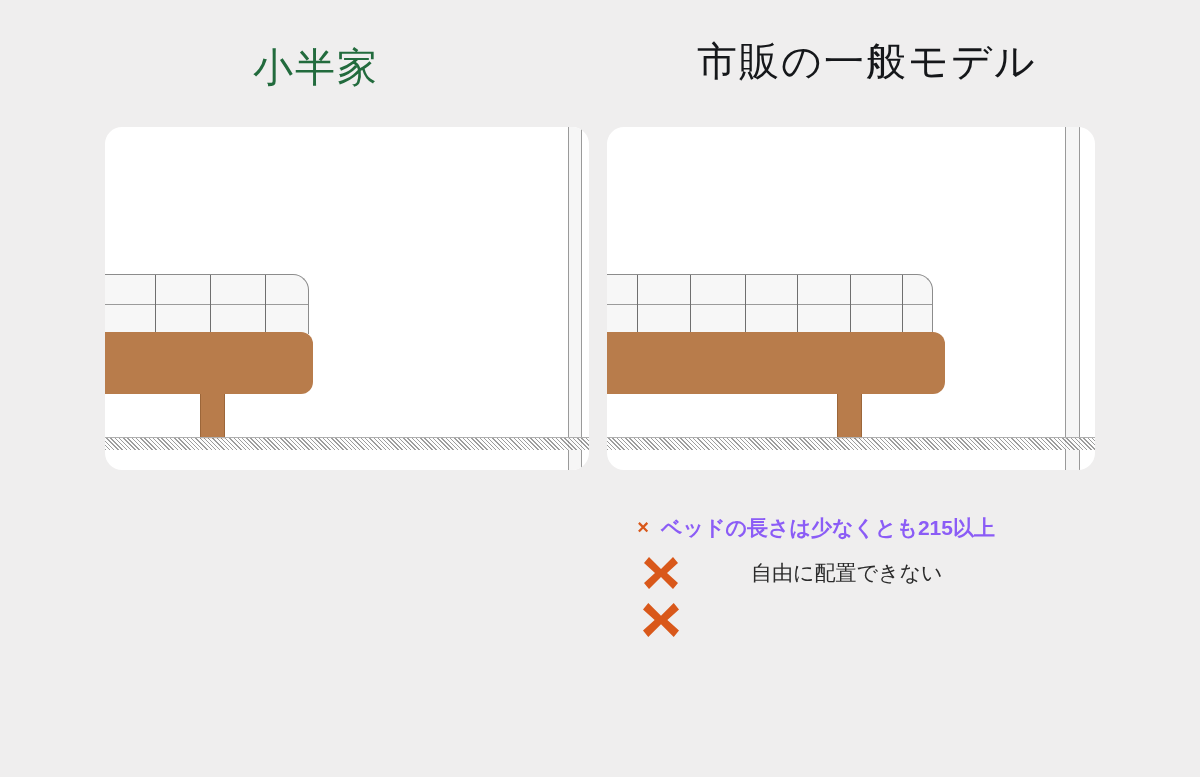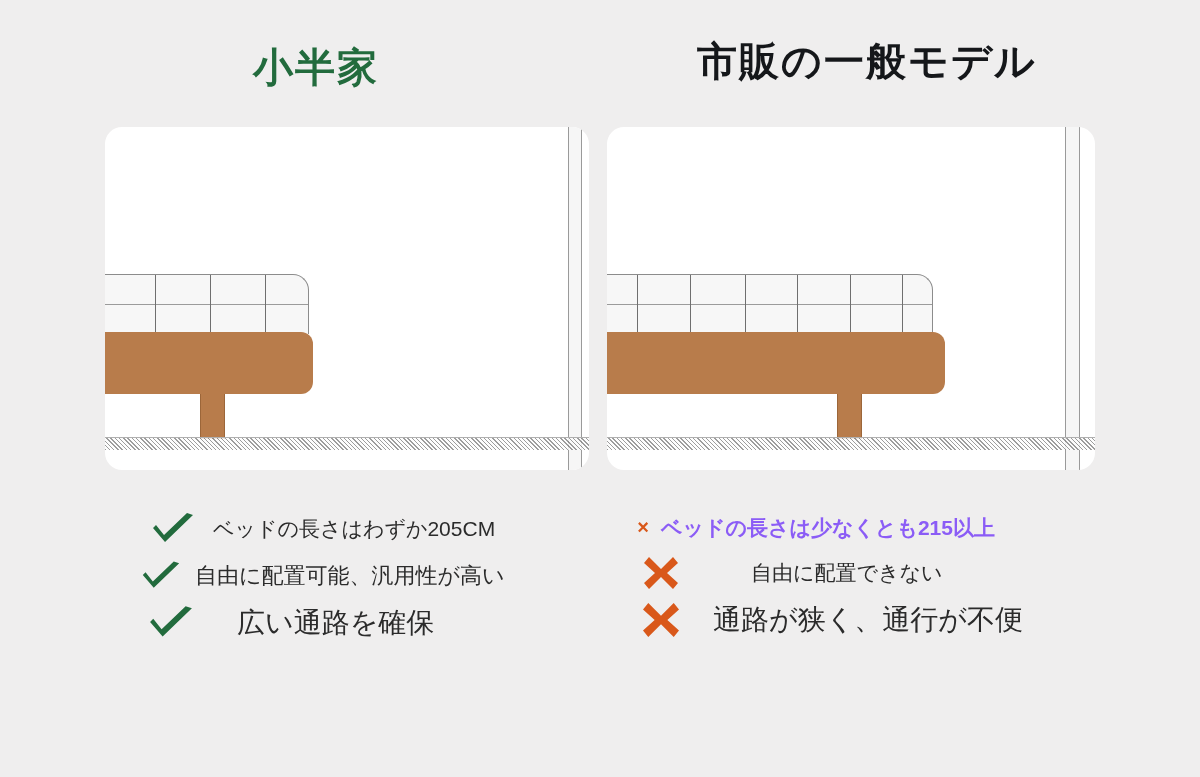--- a/index.html
+++ b/index.html
@@ -9,21 +9,21 @@
     font-family:"Liberation Sans","DejaVu Sans",sans-serif;
     overflow:hidden;
     position:relative;
   }
   #stage { position:absolute; left:0; top:0; width:1200px; height:777px; }
 
   
   .title {
     position:absolute;
     font-size:40px;
-    font-weight:bold;
+    font-weight:normal;
     letter-spacing:2px;
     white-space:nowrap;
     line-height:1;
   }
   .title.left  { left:253px; top:47px; color:#226b3d; }
   .title.right { left:697px; top:41px; color:#15171a; }
 
   
   .card {
     position:absolute;
@@ -167,46 +167,20 @@
     </div>
 
     <div class="base" style="left:-14px; top:205px; width:222px; height:62px;"></div>
 
     <div class="leg" style="left:95px; top:267px; width:25px; height:45px;"></div>
 
     <div class="floor-line" style="top:310px;"></div>
     <div class="floor" style="top:311px;"></div>
   </div>
 
-  <div class="list left">
-    <div class="row l1">
-      <span class="mark">
-        <svg width="44" height="32" viewBox="0 0 44 32" aria-hidden="true">
-          <path d="M2 15 L14 29 L42 2 L36 0 L13 22 L5 12 Z" fill="#226b3d"></path>
-        </svg>
-      </span>
-      <span class="rowtext">ベッドの長さはわずか205CM</span>
-    </div>
-    <div class="row l2">
-      <span class="mark">
-        <svg width="40" height="30" viewBox="0 0 44 32" aria-hidden="true">
-          <path d="M2 15 L14 29 L42 2 L36 0 L13 22 L5 12 Z" fill="#226b3d"></path>
-        </svg>
-      </span>
-      <span class="rowtext">自由に配置可能、汎用性が高い</span>
-    </div>
-    <div class="row l3">
-      <span class="mark">
-        <svg width="46" height="34" viewBox="0 0 44 32" aria-hidden="true">
-          <path d="M2 15 L14 29 L42 2 L36 0 L13 22 L5 12 Z" fill="#226b3d"></path>
-        </svg>
-      </span>
-      <span class="rowtext">広い通路を確保</span>
-    </div>
-  </div>
 
   <div class="title right">市販の一般モデル</div>
 
   <div class="card right">
     <div class="wall-panel" style="left:459px; width:13px;"></div>
     <div class="wall" style="left:458px;"></div>
     <div class="wall" style="left:472px;"></div>
 
     <div class="mattress" style="left:-10px; top:147px; width:336px; height:60px;">
       <div class="hline" style="top:29px;"></div>
@@ -238,17 +212,16 @@
         </svg>
       </span>
       <span class="rowtext">自由に配置できない</span>
     </div>
     <div class="row r3">
       <span class="mark">
         <svg width="36" height="34" viewBox="0 0 34 32" aria-hidden="true">
           <path d="M5 0 L17 12 L29 0 L34 6 L23 16 L34 26 L29 32 L17 20 L5 32 L0 26 L11 16 L0 6 Z" fill="#d9581a"></path>
         </svg>
       </span>
-      <span class="rowtext">通路が狭く、通行が不便</span>
     </div>
   </div>
 
 </div>
 
 </body></html>

